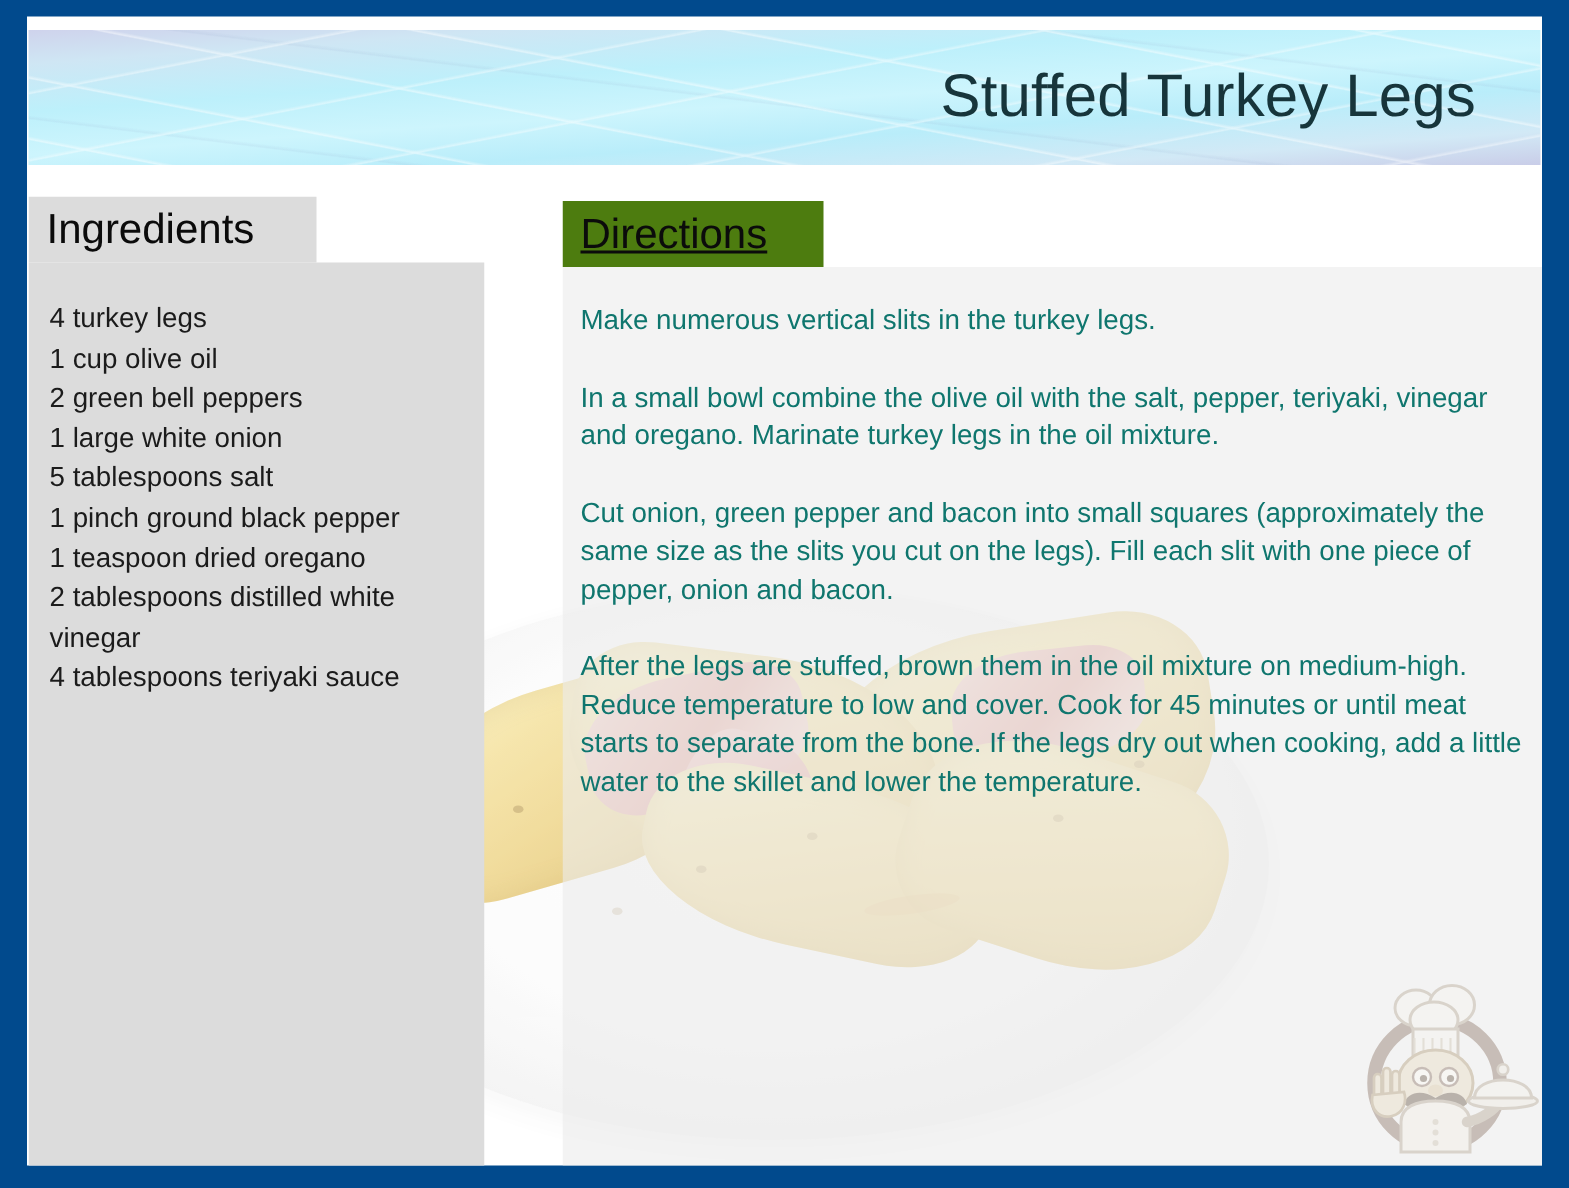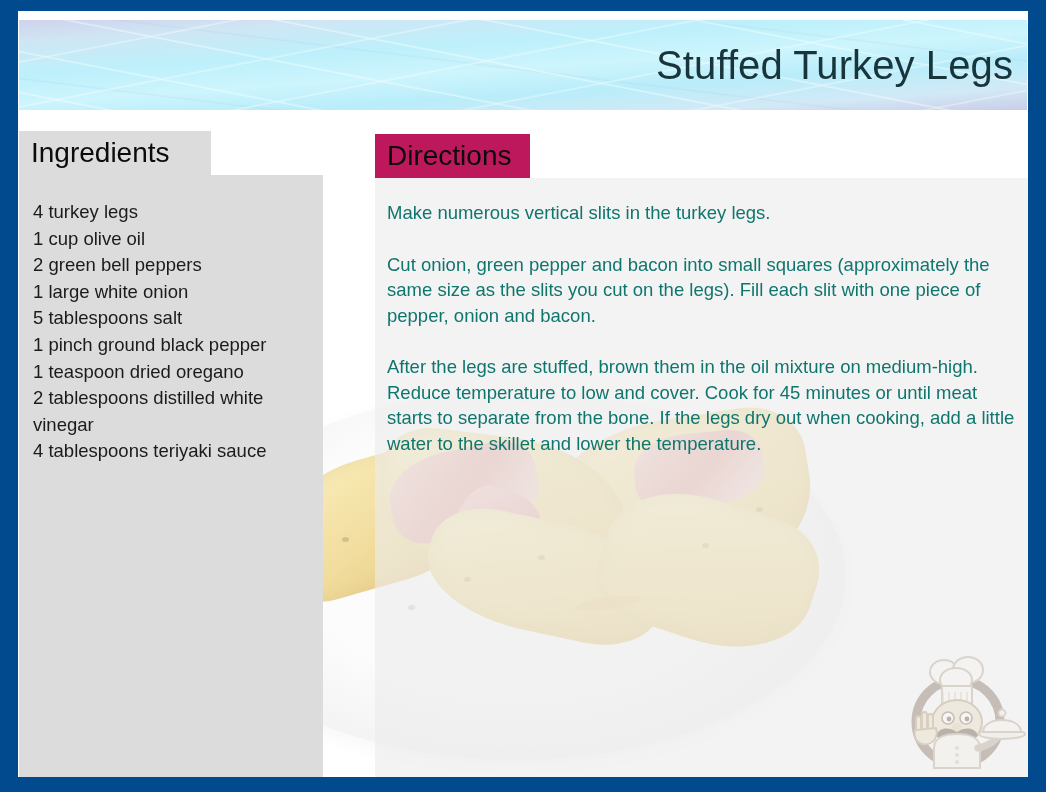--- a/index.html
+++ b/index.html
@@ -72,21 +72,21 @@
         rgba(255,255,255,0) 44px),
       repeating-linear-gradient(7deg,
         rgba(150,170,205,0) 0px,
         rgba(150,170,205,0) 30px,
         rgba(150,170,205,.22) 31px,
         rgba(150,170,205,0) 33px,
         rgba(150,170,205,0) 70px);
   }
   #banner-title {
     position: absolute;
-    right: 14px;
+    right: 43px;
     top: 50%;
     transform: translateY(-50%);
     font-size: 40px;
     font-weight: normal;
     letter-spacing: .1px;
     color: #17353b;
     white-space: nowrap;
   }
 
   
@@ -232,22 +232,23 @@
   }
 
   
   #directions-panel {
     left: 357px;
     top: 123px;
     width: 655px;
     height: 656px;
   }
   #directions-panel .panel-tab {
-    width: 155px;
-    background: #be185d;
+    width: 174px;
+    background: #4d7c0f;
+    text-decoration: underline;
   }
   #directions-panel .panel-body {
     background: #ebebeb;
     padding: 22px 14px 0 12px;
   }
   #directions-panel .panel-body.transparent-bg {
     background: transparent;
   }
   #directions-bg {
     position: absolute;
@@ -321,20 +322,21 @@
           <li>4 tablespoons teriyaki sauce</li>
         </ul>
       </div>
     </section>
 
     <section class="panel" id="directions-panel">
       <div id="directions-bg"></div>
       <div class="panel-tab">Directions</div>
       <div class="panel-body transparent-bg">
         <p class="direction-step">Make numerous vertical slits in the turkey legs.</p>
+        <p class="direction-step">In a small bowl combine the olive oil with the salt, pepper, teriyaki, vinegar and oregano. Marinate turkey legs in the oil mixture.</p>
         <p class="direction-step">Cut onion, green pepper and bacon into small squares (approximately the same size as the slits you cut on the legs). Fill each slit with one piece of pepper, onion and bacon.</p>
         <p class="direction-step">After the legs are stuffed, brown them in the oil mixture on medium-high. Reduce temperature to low and cover. Cook for 45 minutes or until meat starts to separate from the bone. If the legs dry out when cooking, add a little water to the skillet and lower the temperature.</p>
       </div>
     </section>
 
     <div id="chef-logo">
       <svg viewBox="0 0 128 128" width="128" height="128" aria-hidden="true">
 
         <circle cx="60" cy="74" r="42" fill="none" stroke="#8d7566" stroke-width="9"></circle>
 

